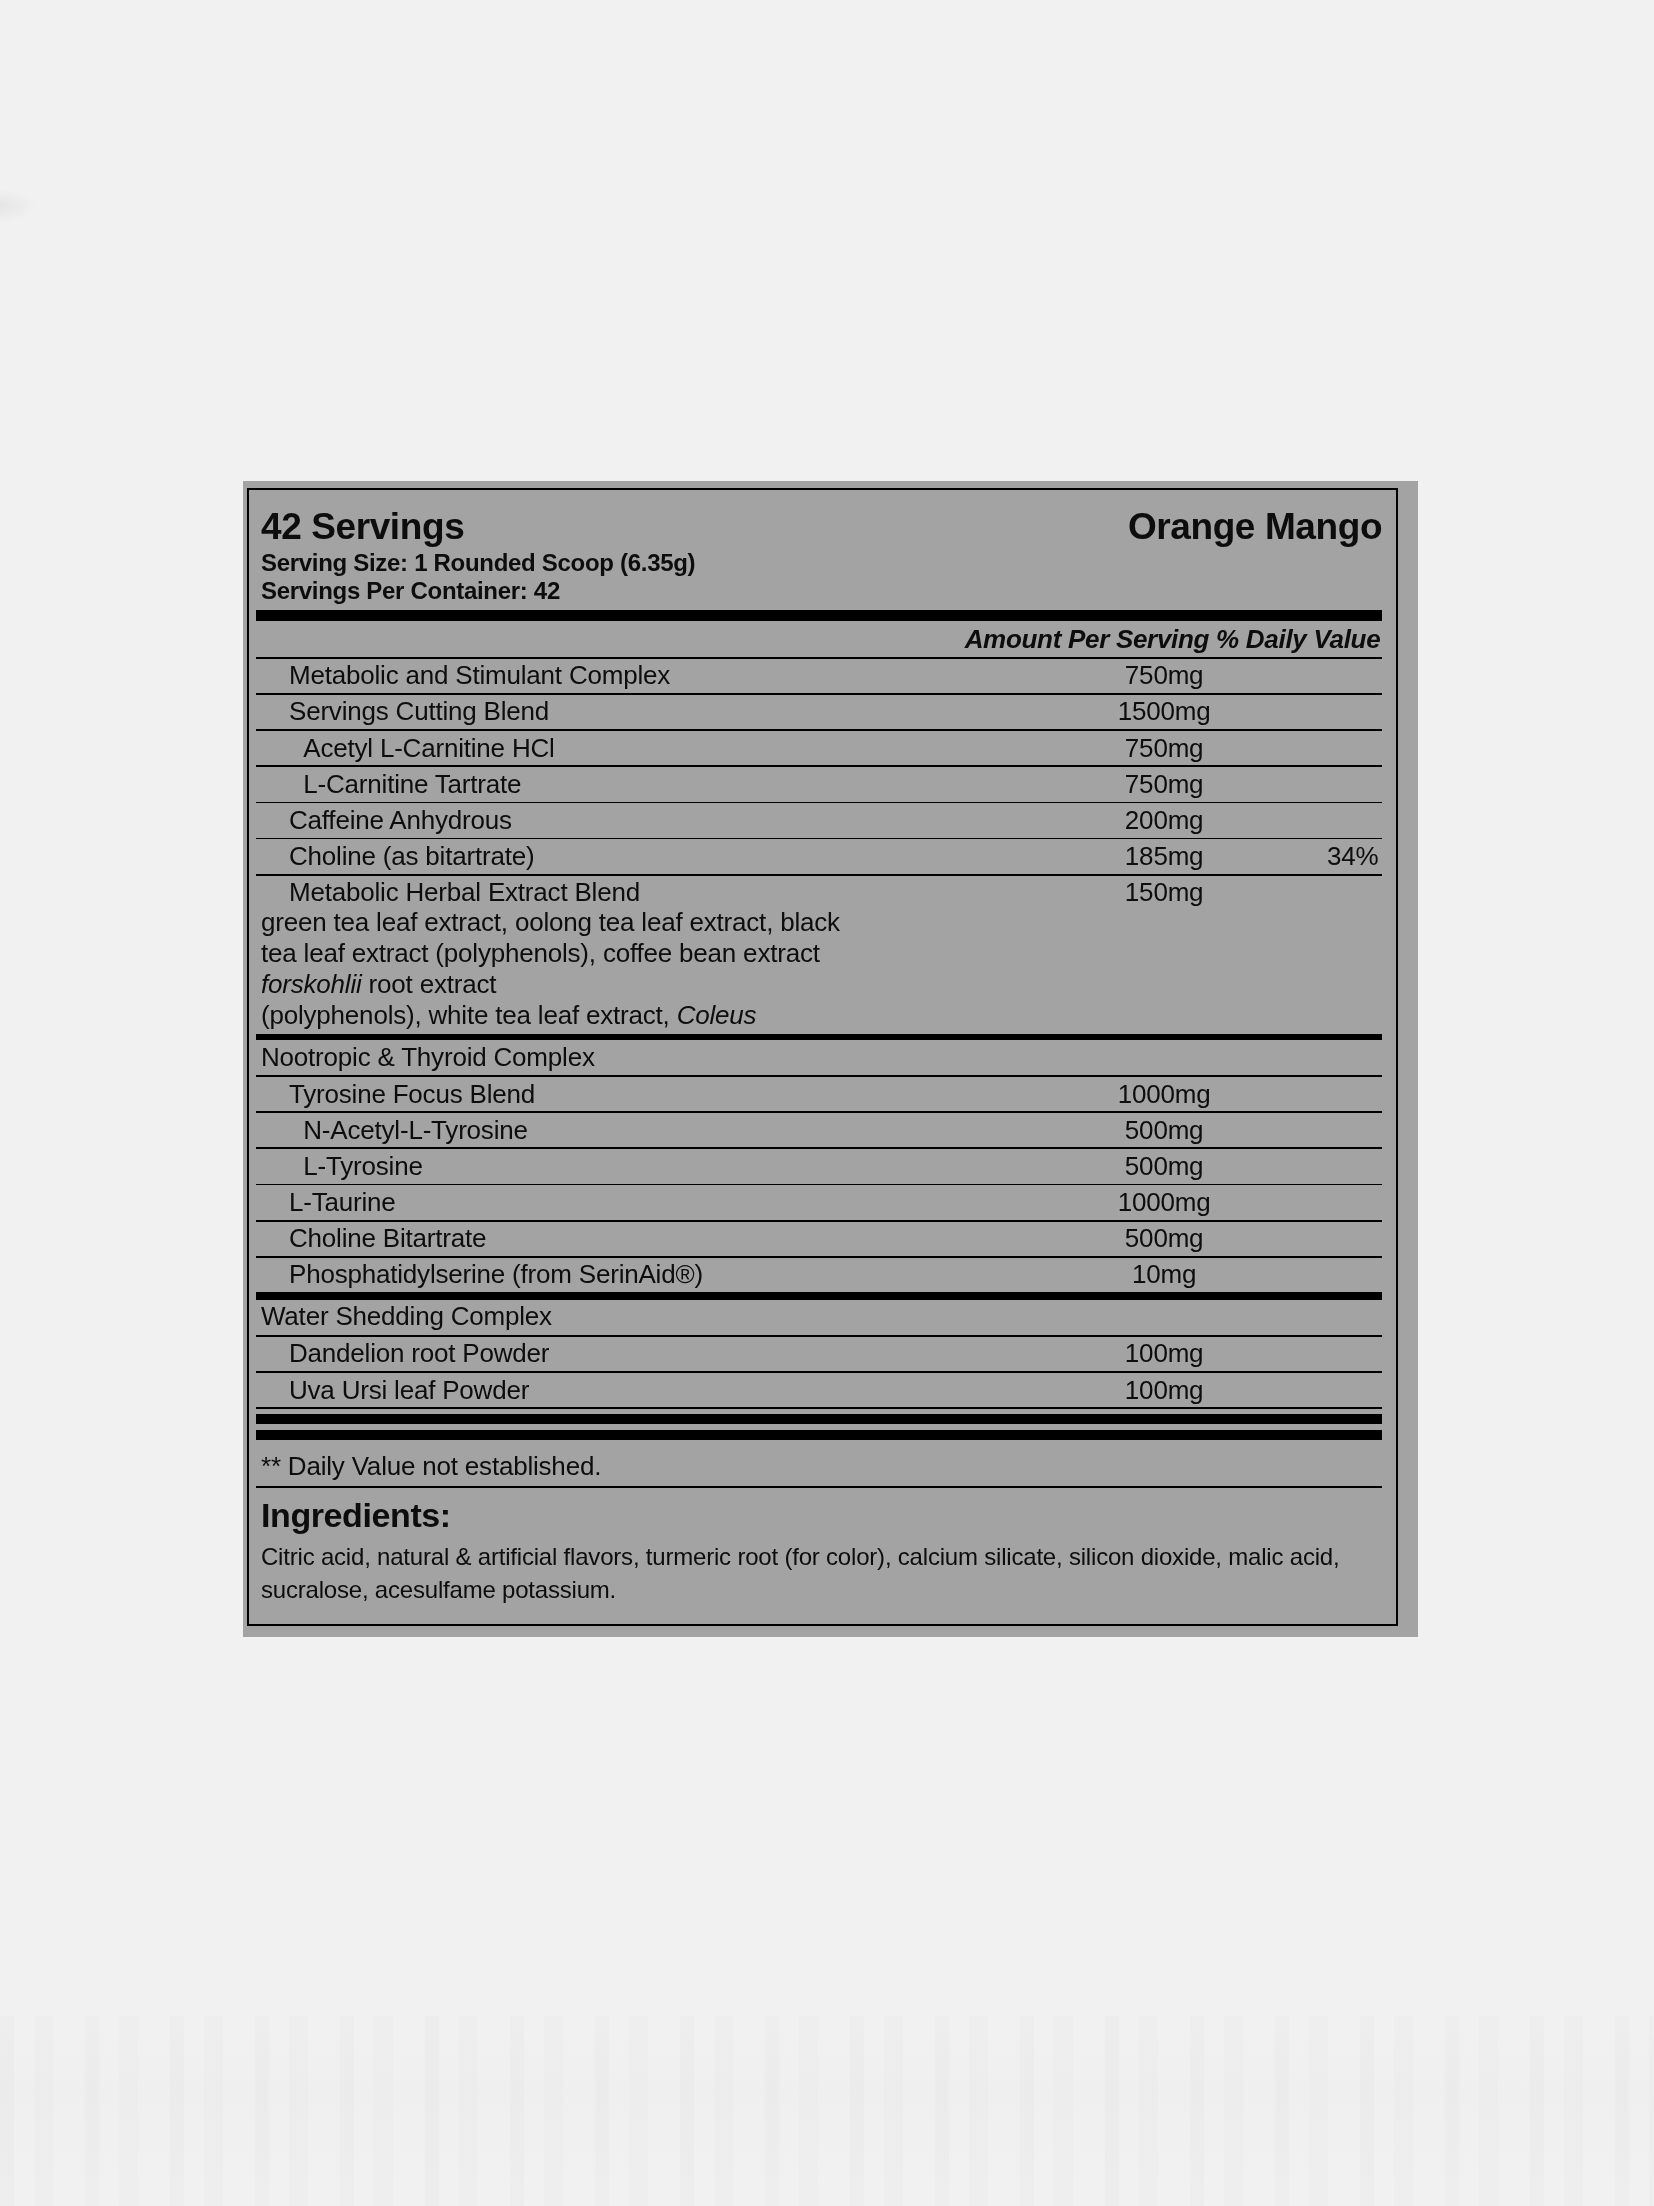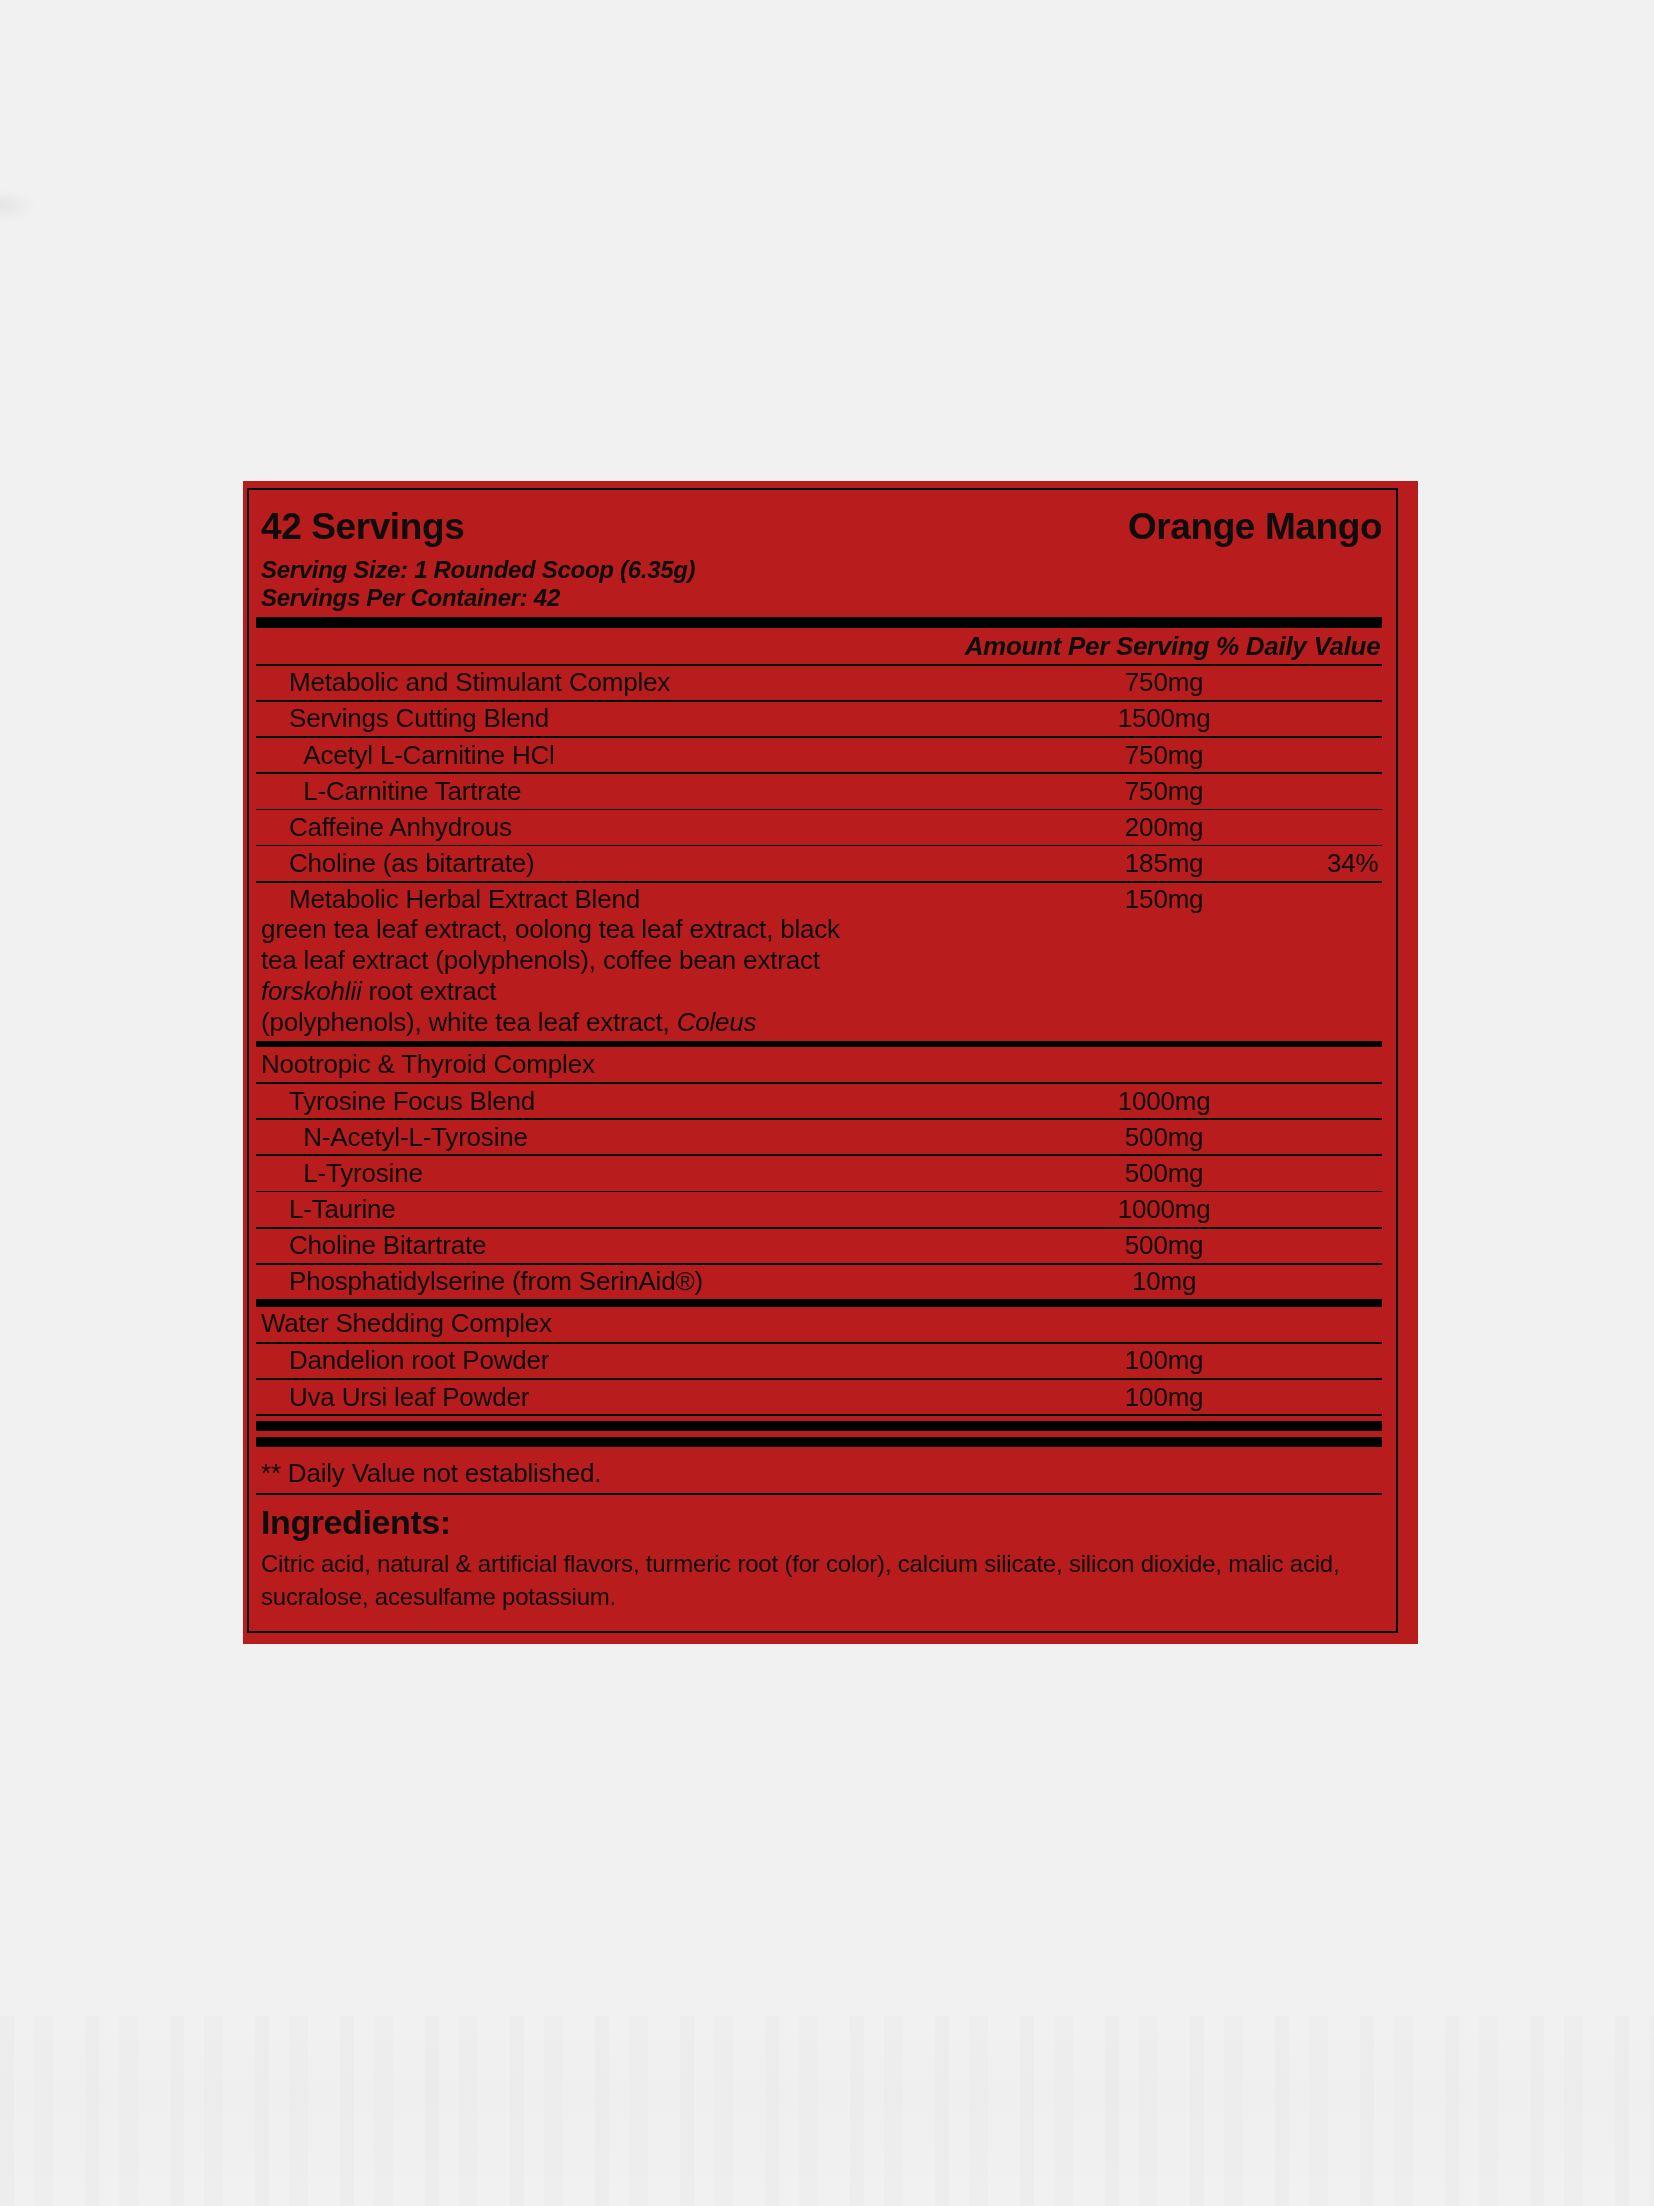--- a/index.html
+++ b/index.html
@@ -8,37 +8,37 @@
     position:relative;
     width:1655px; height:2206px;
     overflow:hidden;
     font-family:"Liberation Sans","DejaVu Sans",sans-serif;
     color:#0d0d0d;
     -webkit-font-smoothing:antialiased;
   }
 
   .label-panel {
     position:absolute; left:243px; top:481px; width:1175px;
-    background:#b91c1c;
+    background:#a3a3a3;
     padding:7.1px 19.6px 10.7px 3.6px;
   }
   .facts-box {
     border:2.7px solid #000;
     padding:12.5px 14.3px 14.3px 7.1px;
   }
 
   .title-row {
     display:flex; justify-content:space-between; align-items:baseline;
     padding:5.3px 0 0 5.3px;
   }
   .title-row .big {
     font-size:37px; font-weight:bold; line-height:1.05; letter-spacing:-0.4px;
   }
 
-  .meta { margin-top:9px; padding-left:5.3px;font-style:italic; }
+  .meta { margin-top:2px; padding-left:5.3px; }
   .meta div { font-size:24px; font-weight:bold; line-height:28px; letter-spacing:-0.3px; }
 
   .bar-thick { height:10.7px; background:#000; margin-top:5.3px; }
 
   .col-header {
     text-align:right; font-size:26px; font-weight:bold;
     padding:4.5px 1.8px 3.6px 0; letter-spacing:-0.3px; line-height:28px;font-style:italic;
   }
 
   .rule { height:1.8px; background:#000; }

